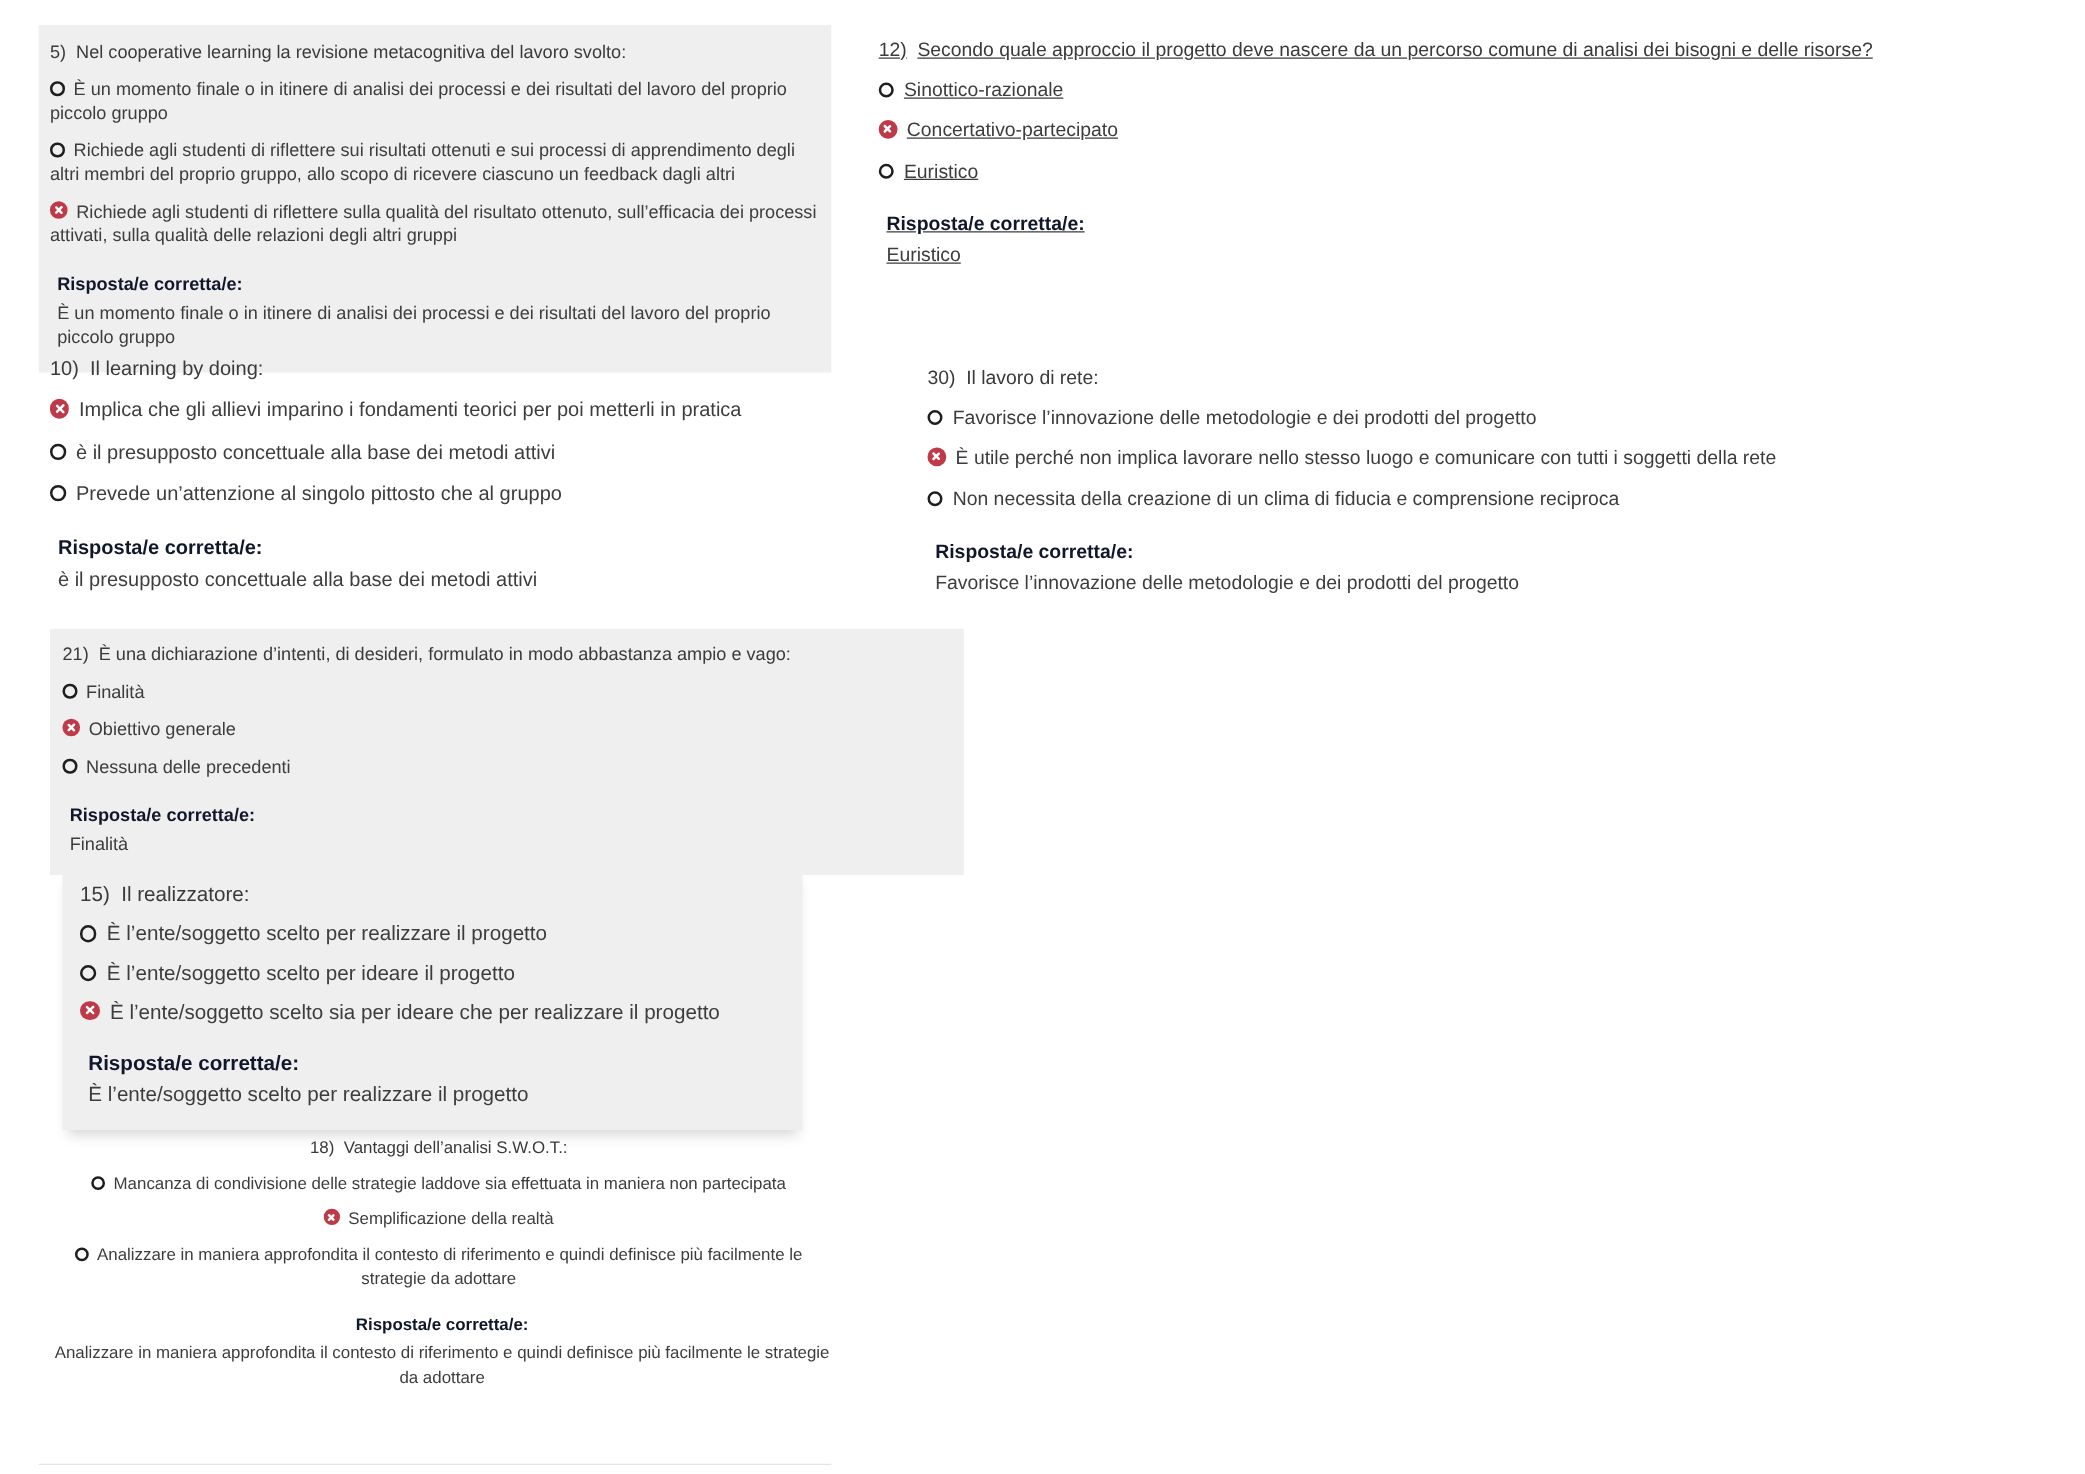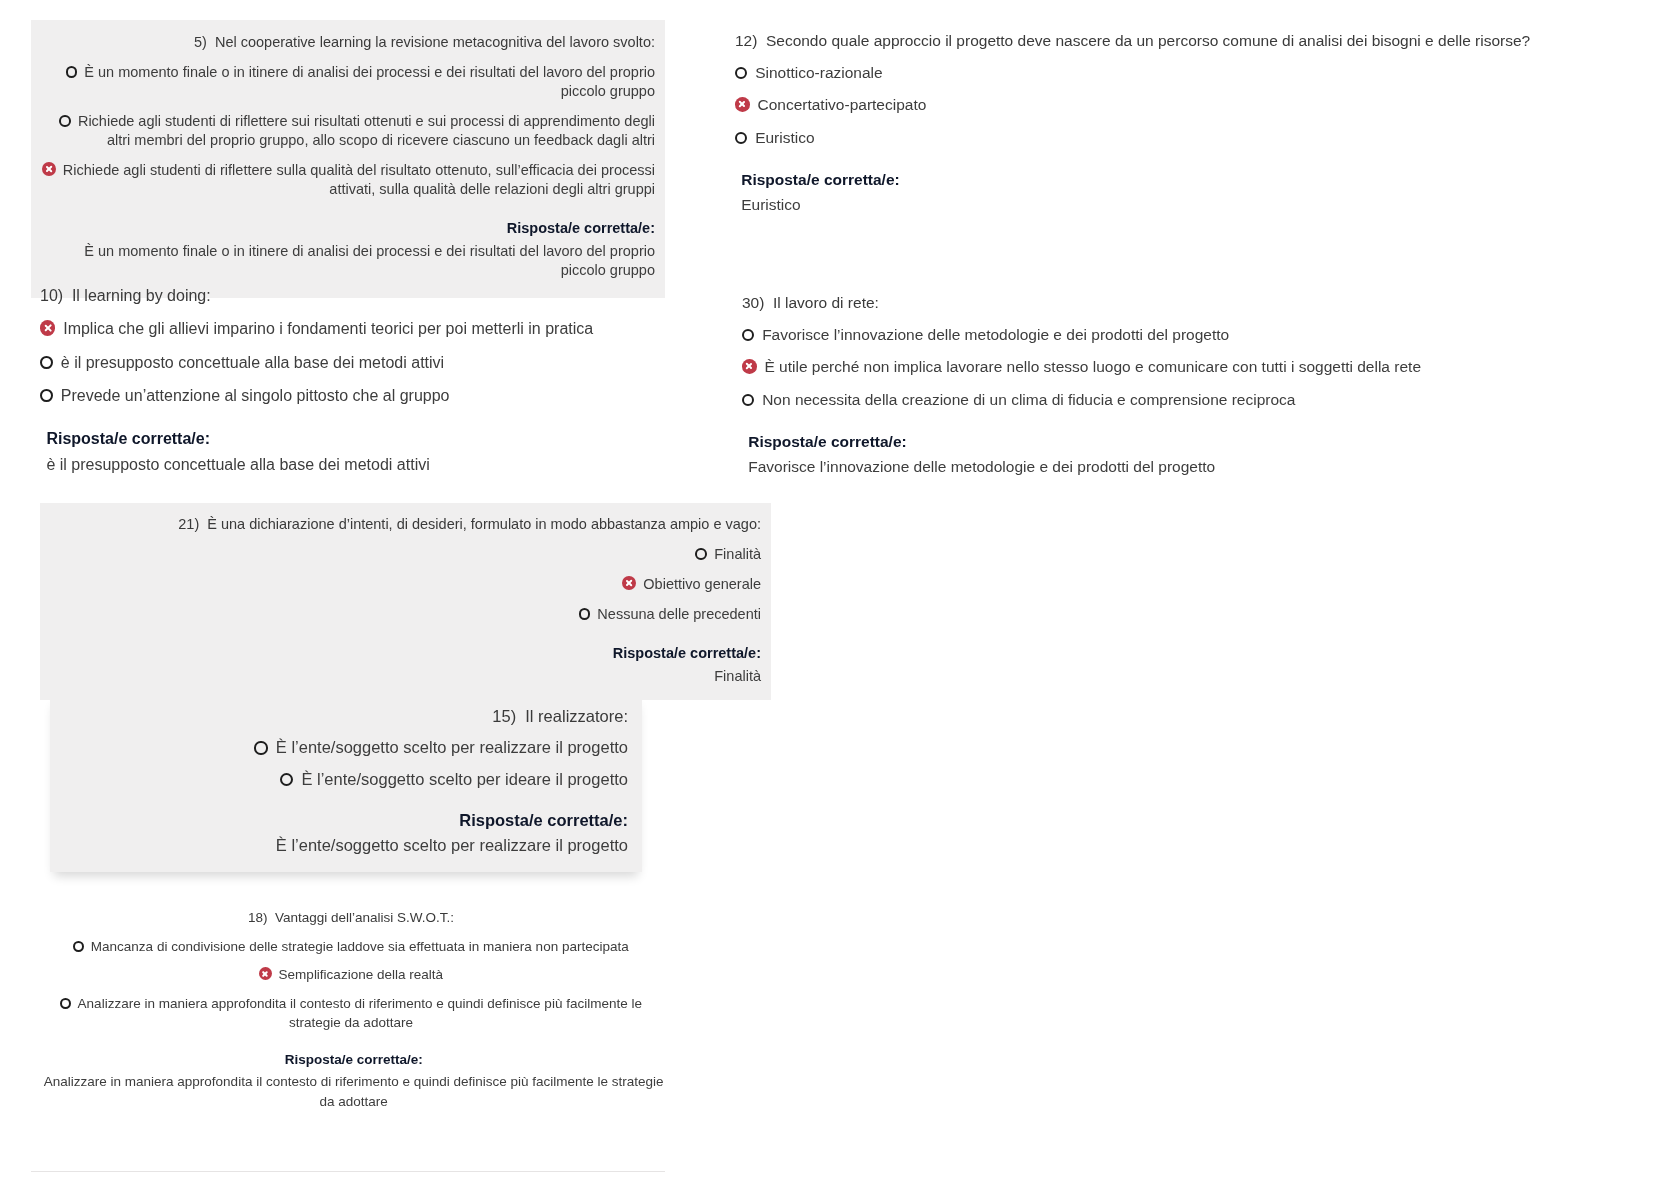--- a/index.html
+++ b/index.html
@@ -16,21 +16,20 @@
     overflow: hidden;
     background: #ffffff;
   }
   .qblock {
     position: absolute;
     box-sizing: border-box;
     line-height: 1.38;
   }
   .card {
     background: #f0efef;
-    text-align: right;
   }
   .elevated {
     box-shadow: 0 8px 10px -4px rgba(0,0,0,0.16);
   }
   .q-title {
     margin: 0 0 0.7em 0;
     font-weight: 400;
     color: #3a3a3a;
   }
   .q-number { margin-right: 0.55em; }
@@ -84,21 +83,21 @@
   }
   
   #q5  { left: 31px;  top: 20px;  width: 634px; font-size: 14.5px; padding: 13px 10px 18px 9px;  line-height: 1.34; }
   #q10 { left: 40px;  top: 285px; width: 625px; font-size: 16px; }
   #q21 { left: 40px;  top: 503px; width: 731px; font-size: 14.5px; padding: 12px 10px 14px 10px; line-height: 1.36; }
   #q15 { left: 50px;  top: 694px; width: 592px; font-size: 16.5px; padding: 12px 14px 16px 14px; line-height: 1.30; }
   #q15 .q-title { margin-bottom: 0.5em; }
   #q15 .option  { margin: 0.6em 0; }
   #q15 .answer  { margin-top: 1.2em; }
   #q18 { left: 35px;  top: 908px; width: 632px; font-size: 13.5px; line-height: 1.42; text-align: center; }
-  #q12 { left: 735px; top: 30px;  width: 822px; font-size: 15.5px; }
+  #q12 { left: 703px; top: 30px;  width: 822px; font-size: 15.5px; text-decoration: underline; }
   #q30 { left: 742px; top: 292px; width: 820px; font-size: 15.5px; }
   .divider {
     position: absolute;
     left: 31px;
     top: 1171px;
     width: 634px;
     height: 1px;
     background: #e6e4e4;
   }
 </style>
@@ -159,20 +158,21 @@
     <div class="answer">
       <p class="answer-label">Risposta/e corretta/e:</p>
       <p class="answer-text">Finalità</p>
     </div>
   </section>
 
   <section id="q15" class="qblock card elevated">
     <p class="q-title"><span class="q-number">15)</span><span>Il realizzatore:</span></p>
     <p class="option"><span class="icon icon-radio"></span><span>È l’ente/soggetto scelto per realizzare il progetto</span></p>
     <p class="option"><span class="icon icon-radio"></span><span>È l’ente/soggetto scelto per ideare il progetto</span></p>
+    <p class="option"><span class="icon icon-wrong"></span><span>È l’ente/soggetto scelto sia per ideare che per realizzare il progetto</span></p>
     <div class="answer">
       <p class="answer-label">Risposta/e corretta/e:</p>
       <p class="answer-text">È l’ente/soggetto scelto per realizzare il progetto</p>
     </div>
   </section>
 
   <section id="q18" class="qblock">
     <p class="q-title"><span class="q-number">18)</span><span>Vantaggi dell’analisi S.W.O.T.:</span></p>
     <p class="option"><span class="icon icon-radio"></span><span>Mancanza di condivisione delle strategie laddove sia effettuata in maniera non partecipata</span></p>
     <p class="option"><span class="icon icon-wrong"></span><span>Semplificazione della realtà</span></p>

